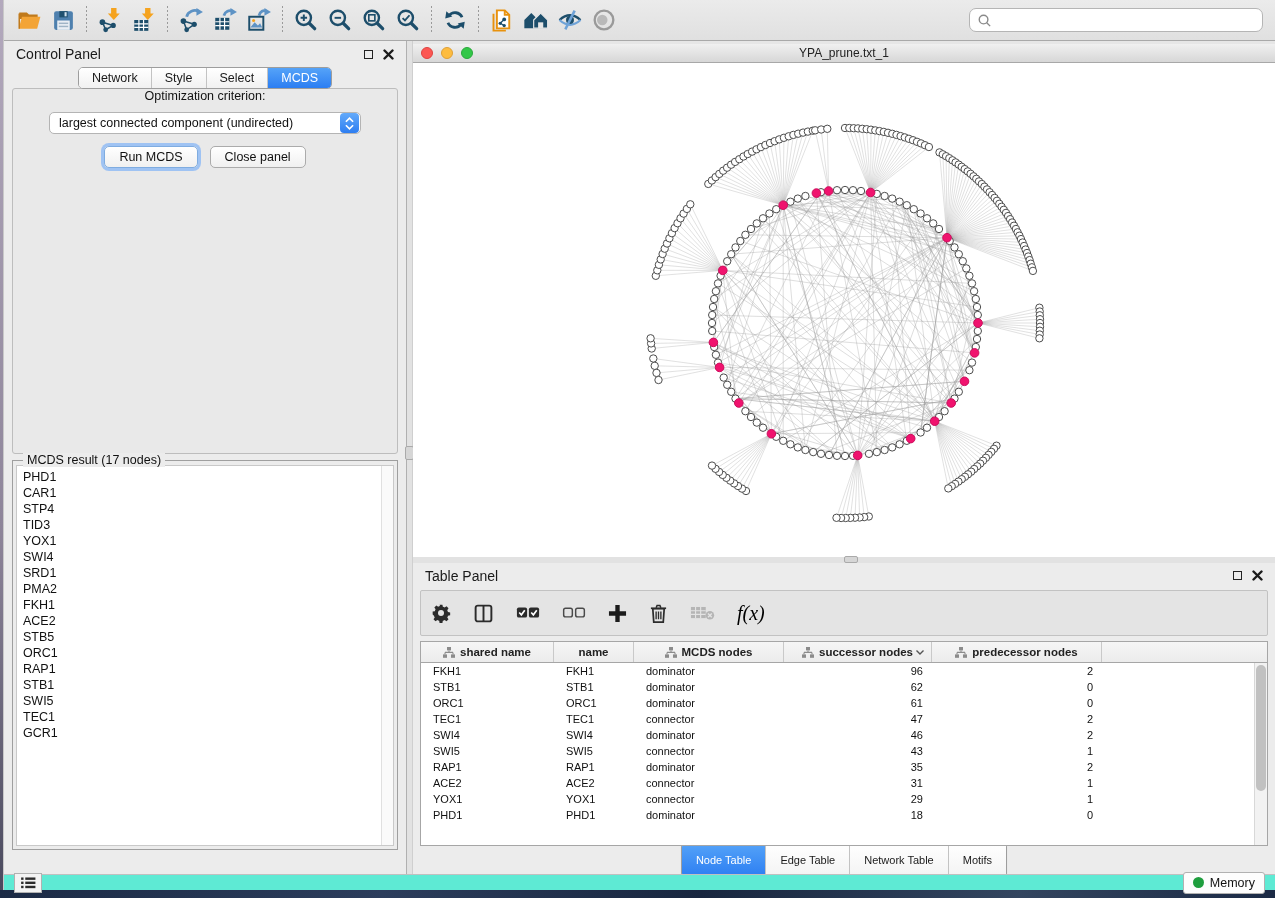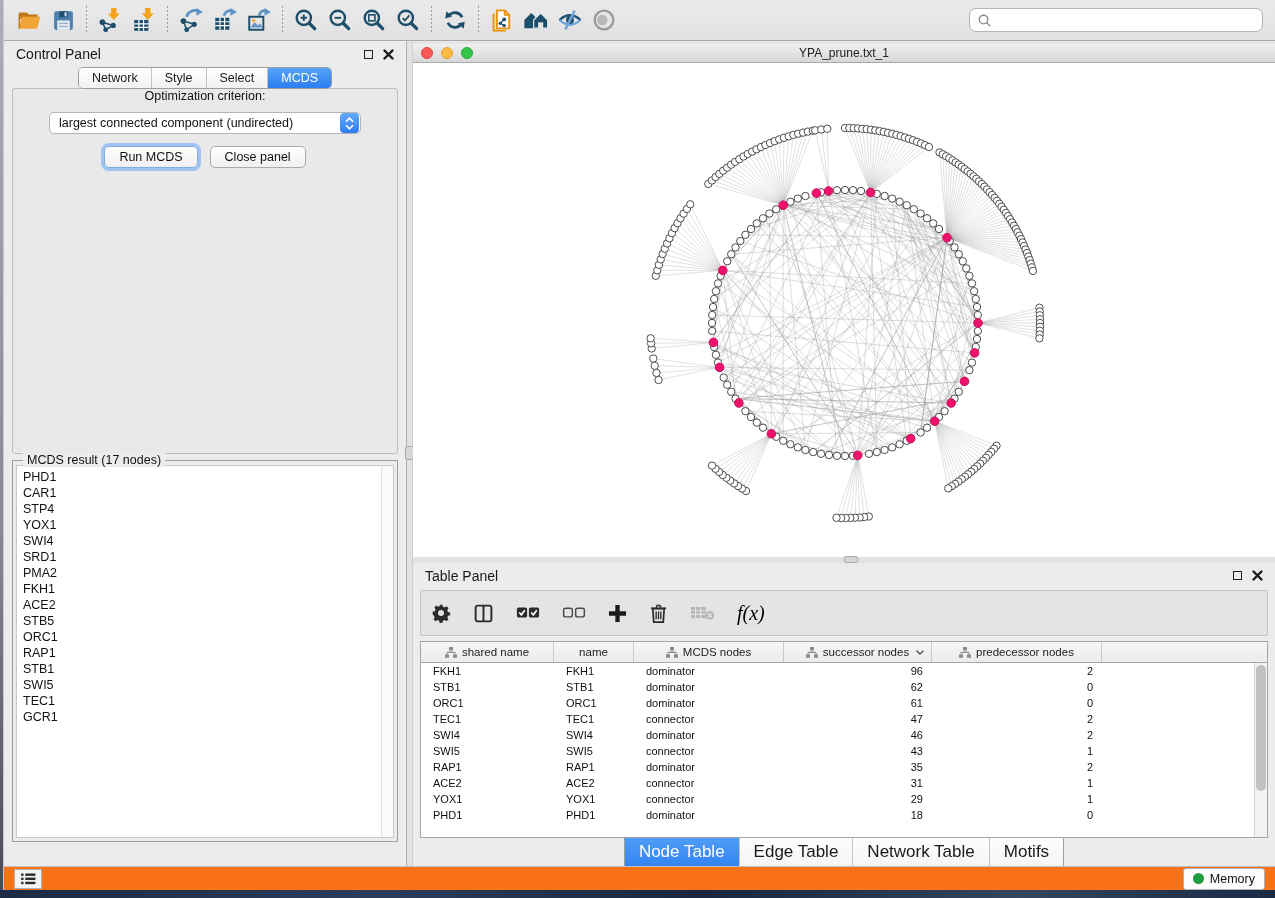--- a/index.html
+++ b/index.html
@@ -63,37 +63,37 @@
   .net-canvas svg { display:block; }
 
   
   .tpanel { flex:1; background:#ececec; display:flex; flex-direction:column; min-height:0; }
   .tp-head { height:25px; display:flex; align-items:center; padding:0 12px; }
   .tp-toolbar { margin:2px 7px 5px 7px; height:46px; background:#e4e4e4; border:1px solid #c2c2c2; border-radius:2px; display:flex; align-items:center; padding:0 10px; gap:22px; }
   .tpt-icon { display:flex; align-items:center; justify-content:center; }
   .fx { font-family:"Liberation Serif",serif; font-style:italic; font-size:20px; color:#000000; }
   .tp-table { margin:0 7px; flex:1; background:#fff; border:1px solid #a6a6a6; display:flex; flex-direction:column; overflow:hidden; min-height:0; position:relative; }
   .thead { height:21px; background:linear-gradient(#f6f6f6,#ececec); border-bottom:1px solid #a6a6a6; display:flex; flex:none; }
-  .th { border-right:1px solid #c9c9c9; display:flex; align-items:center; justify-content:center; gap:5px; font-size:11.5px; color:#222; position:relative; }
+  .th { border-right:1px solid #c9c9c9; display:flex; align-items:center; justify-content:center; gap:5px; font-size:11.5px; color:#222; position:relative;font-weight:bold; }
   .th .sort { position:absolute; right:6px; }
   .tbody { flex:1; overflow:hidden; position:relative; }
   .tr { display:flex; height:16px; align-items:center; }
   .td { font-size:11px; color:#111; padding-left:12px; white-space:nowrap; overflow:hidden; }
   .td.num { text-align:right; padding-left:0; padding-right:9px; }
   .c0{width:133px;} .c1{width:80px;} .c2{width:150px;} .c3{width:148px;} .c4{width:170px;} .cf{flex:1;}
   .tbl-scroll { position:absolute; right:0; top:0; bottom:0; width:13px; background:#f2f2f2; border-left:1px solid #d8d8d8; }
   .tbl-thumb { position:absolute; right:1.5px; top:2px; width:10px; height:126px; background:#c1c1c1; border-radius:5px; }
   .tp-tabs { height:28px; display:flex; justify-content:center; align-items:center; flex:none; }
   .tp-tabs .tabgrp { box-shadow:0 1px 1px rgba(0,0,0,.12); }
-  .ttab { padding:11px 14px; font-size:17px; background:linear-gradient(#ffffff,#f3f3f3); color:#1a1a1a; border-left:1px solid #c3c3c3; }
+  .ttab { padding:11px 14px; font-size:11px; background:linear-gradient(#ffffff,#f3f3f3); color:#1a1a1a; border-left:1px solid #c3c3c3; }
   .ttab:first-child { border-left:none; }
   .ttab.active { background:linear-gradient(#55a3f8,#2c7ef2); color:#fff; }
 
   
-  .statusbar { height:24px; border-top:1px solid #c0c0c0; background:#f97316; display:flex; align-items:center; padding:0 10px; flex:none; }
+  .statusbar { height:16px; border-top:1px solid #c0c0c0; background:#5eead4; display:flex; align-items:center; padding:0 10px; flex:none; }
   .list-btn { width:28px; height:20px; background:#f3f3f3; border:1px solid #b1b1b1; display:flex; align-items:center; justify-content:center; }
   .mem-btn { margin-left:auto; height:22px; background:#fdfdfd; border:1px solid #b1b1b1; border-radius:3px; display:flex; align-items:center; gap:6px; padding:0 9px; font-size:12.5px; color:#111; }
   .mem-dot { width:11px; height:11px; border-radius:50%; background:#1e9e3e; }
 </style>
 </head>
 <body>
 
 <div class="wall-left"></div>
 <div class="wall-bottom"></div>
 
@@ -284,20 +284,21 @@
           <div class="mac-btn">Close panel</div>
         </div>
       </div>
       <div class="result-group">
         <span class="result-legend">MCDS result (17 nodes)</span>
         <div class="result-list">
           <div class="rl-items" id="mcds-list">
               <div>PHD1</div>
               <div>CAR1</div>
               <div>STP4</div>
+              <div>TID3</div>
               <div>YOX1</div>
               <div>SWI4</div>
               <div>SRD1</div>
               <div>PMA2</div>
               <div>FKH1</div>
               <div>ACE2</div>
               <div>STB5</div>
               <div>ORC1</div>
               <div>RAP1</div>
               <div>STB1</div>

